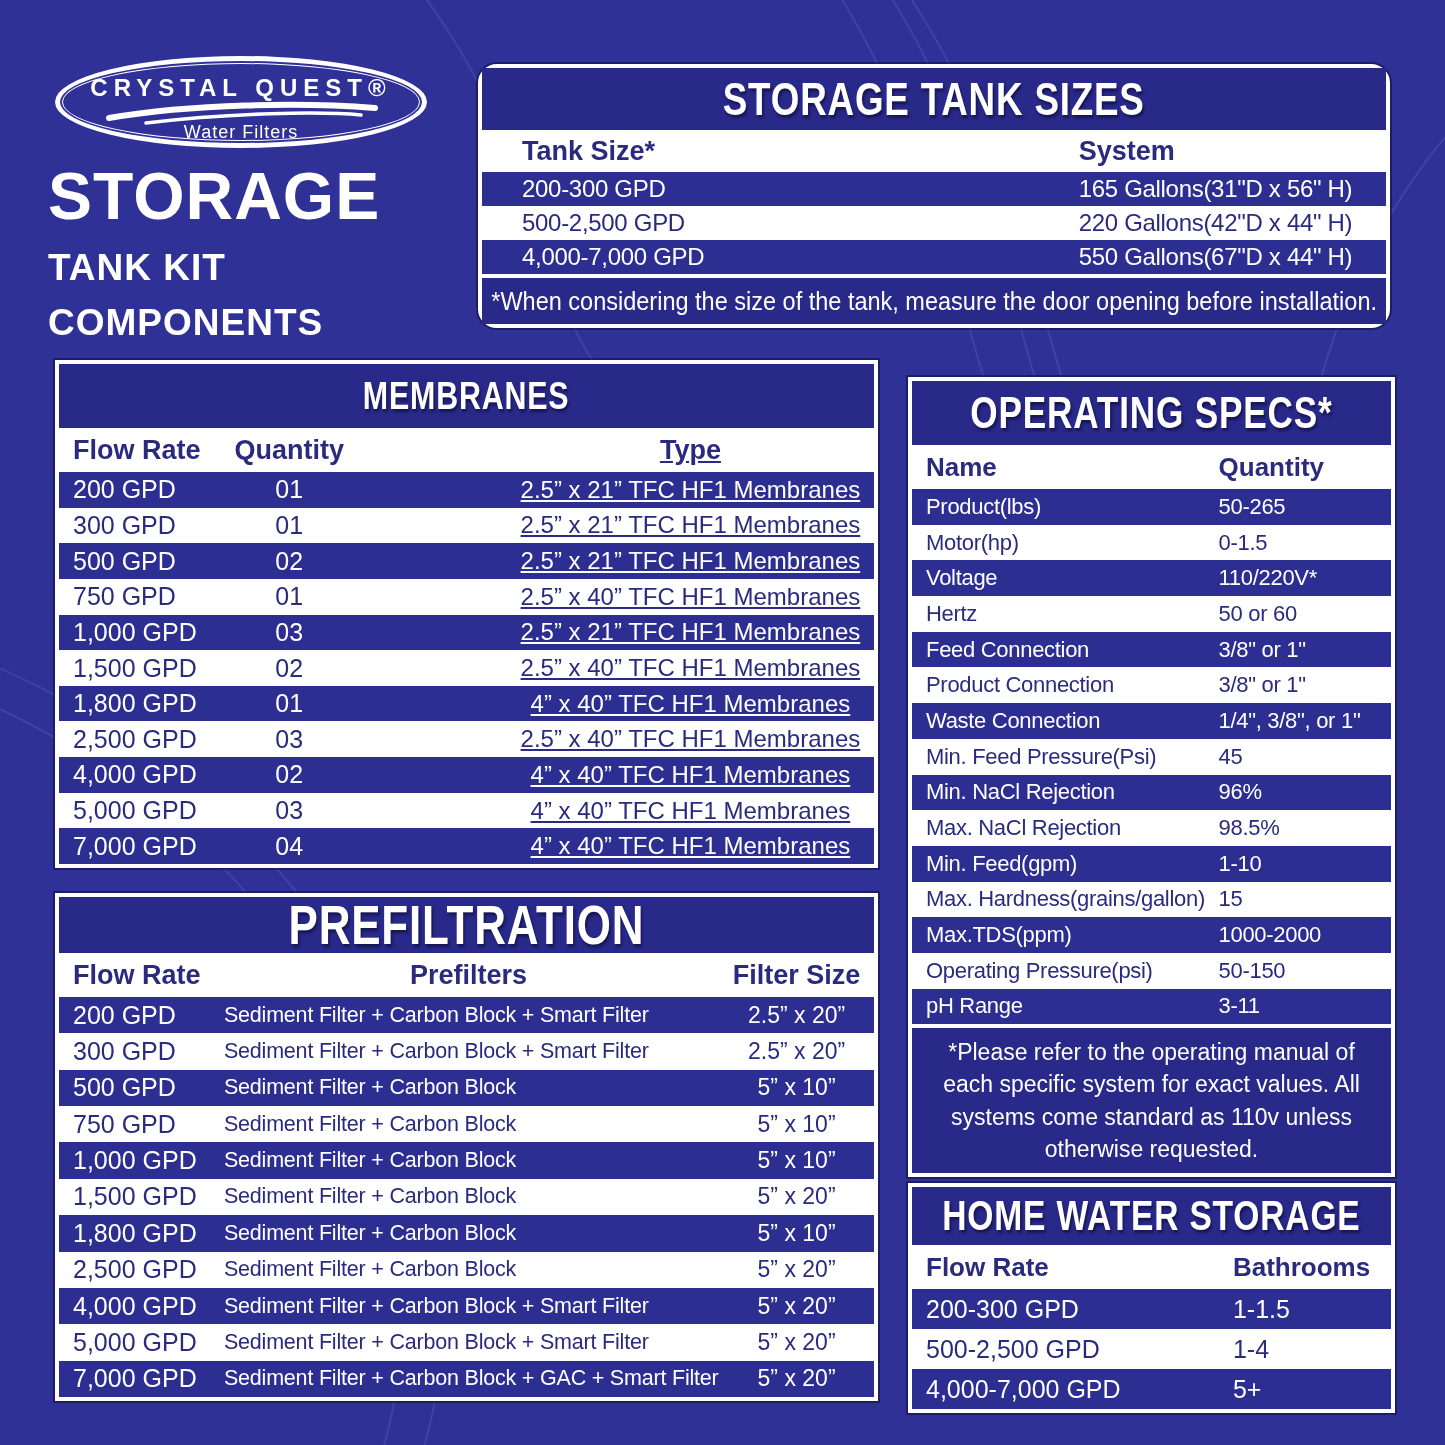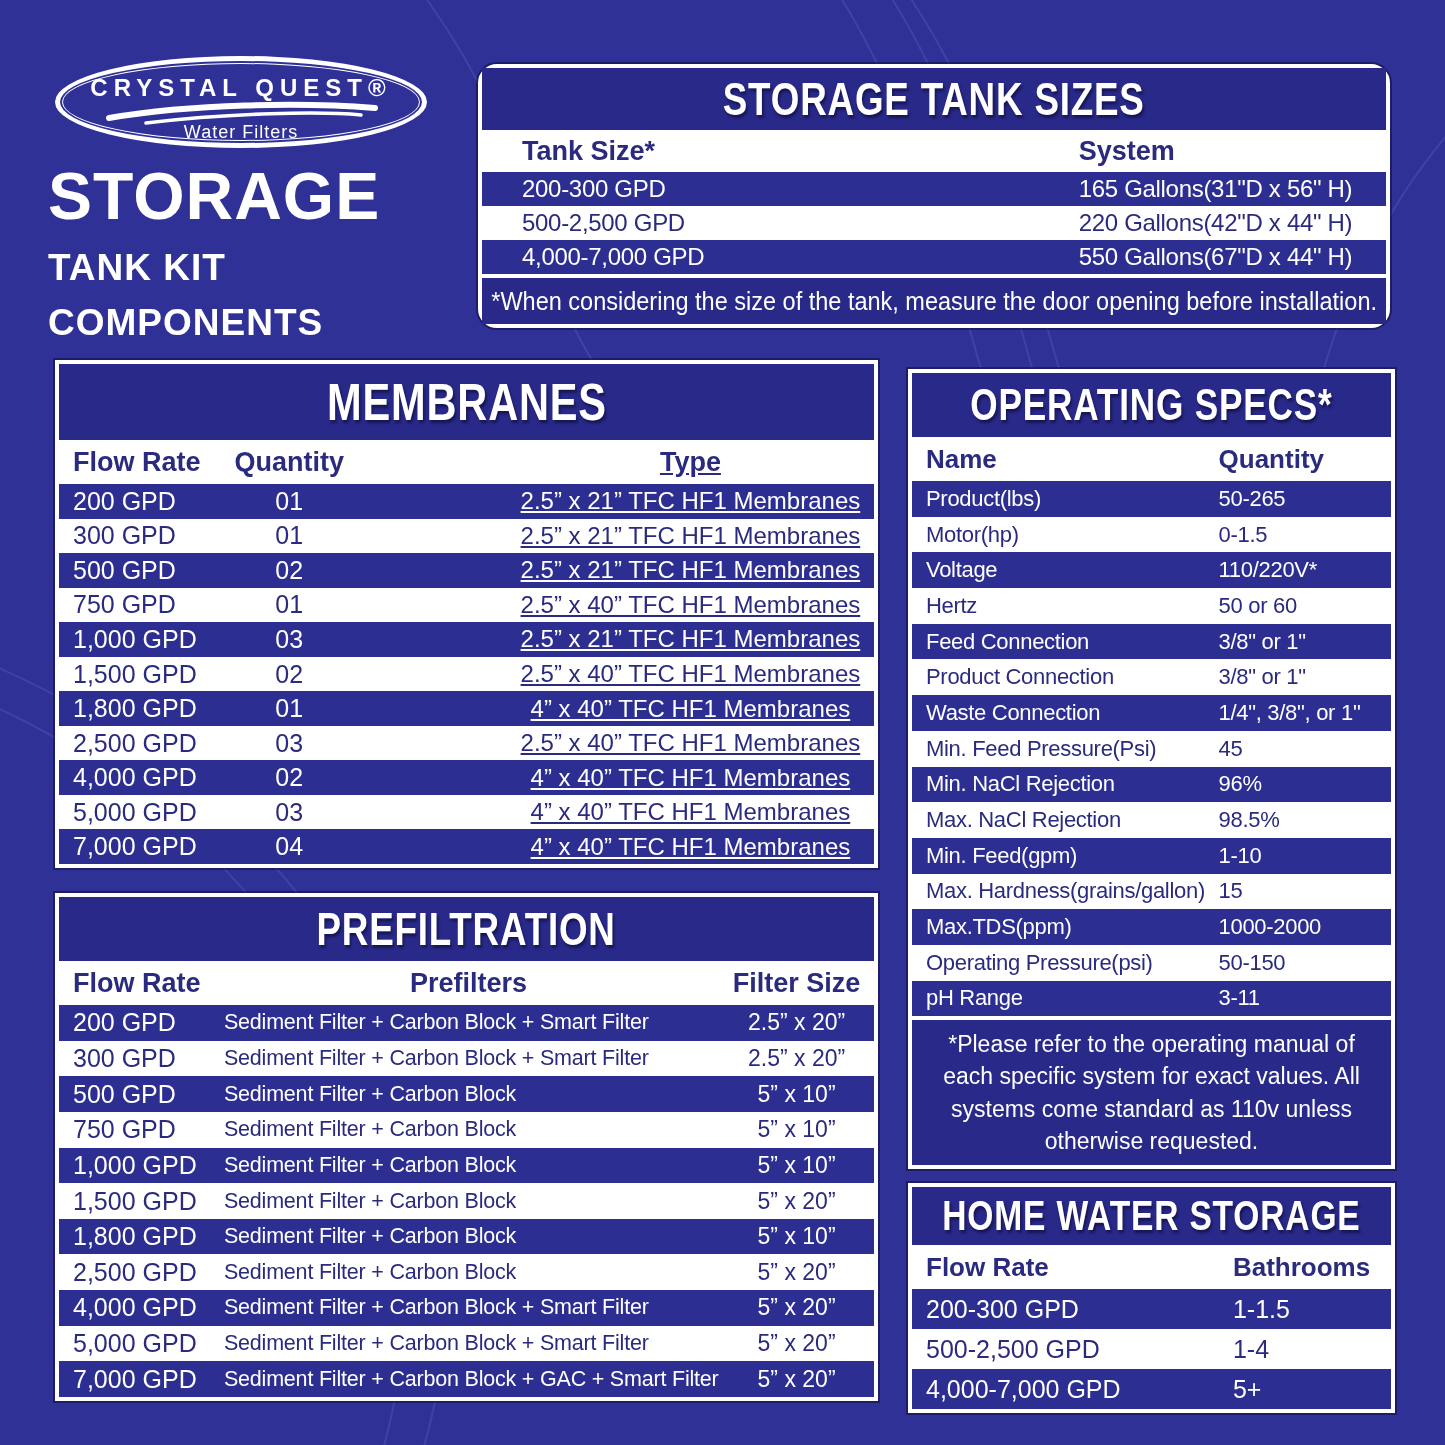--- a/index.html
+++ b/index.html
@@ -63,39 +63,39 @@
   #tank-sizes{left:478px;top:64px;width:912px;height:264px;border-radius:19px;}
   #tank-sizes .panel-title{height:62px;font-size:46px;}
   #tank-sizes .cols{height:42px;font-size:27px;}
   #tank-sizes :is(.cols,.tr){grid-template-columns:66% 34%;}
   #tank-sizes :is(.cols,.tr)>:nth-child(1){padding-left:40px;}
   #tank-sizes .tr{font-size:24px;letter-spacing:-0.3px;}
   #tank-sizes .footnote{height:50px;font-size:25px;display:flex;align-items:center;justify-content:center;}
   #tank-sizes .footnote span{display:inline-block;transform:scaleX(.94);white-space:nowrap;}
   
   #membranes{left:55px;top:360px;width:823px;height:508px;}
-  #membranes .panel-title{height:76px;font-size:52px;}
+  #membranes .panel-title{height:64px;font-size:38px;}
   #membranes .cols{height:44px;font-size:27px;}
   #membranes :is(.cols,.tr){grid-template-columns:17.5% 21.5% 61%;}
   #membranes :is(.cols,.tr)>:nth-child(1){padding-left:14px;}
   #membranes :is(.cols,.tr)>:nth-child(2){text-align:center;}
   #membranes :is(.cols,.tr)>:nth-child(3){text-align:center;padding-left:130px;text-decoration:underline;}
   #membranes .tr{font-size:25px;}
   #membranes .tr>:nth-child(3){font-size:24px;}
   
-  #operating-specs{left:908px;top:369px;width:487px;height:800px;}
+  #operating-specs{left:908px;top:377px;width:487px;height:800px;}
   #operating-specs .panel-title{height:64px;font-size:44px;}
   #operating-specs .cols{height:44px;font-size:26px;}
   #operating-specs :is(.cols,.tr){grid-template-columns:64% 36%;}
   #operating-specs :is(.cols,.tr)>:nth-child(1){padding-left:14px;}
   #operating-specs .tr{font-size:22px;letter-spacing:-0.3px;}
   #operating-specs .footnote{font-size:23px;line-height:1.4;padding:8px 14px;}
   
   #prefiltration{left:55px;top:893px;width:823px;height:508px;}
-  #prefiltration .panel-title{height:64px;font-size:46px;}
+  #prefiltration .panel-title{height:56px;font-size:55px;}
   #prefiltration .cols{height:44px;font-size:27px;}
   #prefiltration :is(.cols,.tr){grid-template-columns:19.5% 61.5% 19%;}
   #prefiltration :is(.cols,.tr)>:nth-child(1){padding-left:14px;}
   #prefiltration .cols>:nth-child(2){text-align:center;}
   #prefiltration :is(.cols,.tr)>:nth-child(3){text-align:center;}
   #prefiltration .tr{font-size:25px;}
   #prefiltration .tr>:nth-child(2){font-size:21.5px;letter-spacing:-0.2px;padding-left:6px;}
   #prefiltration .tr>:nth-child(3){font-size:23px;}
   
   #home-storage{left:908px;top:1183px;width:487px;height:230px;}

